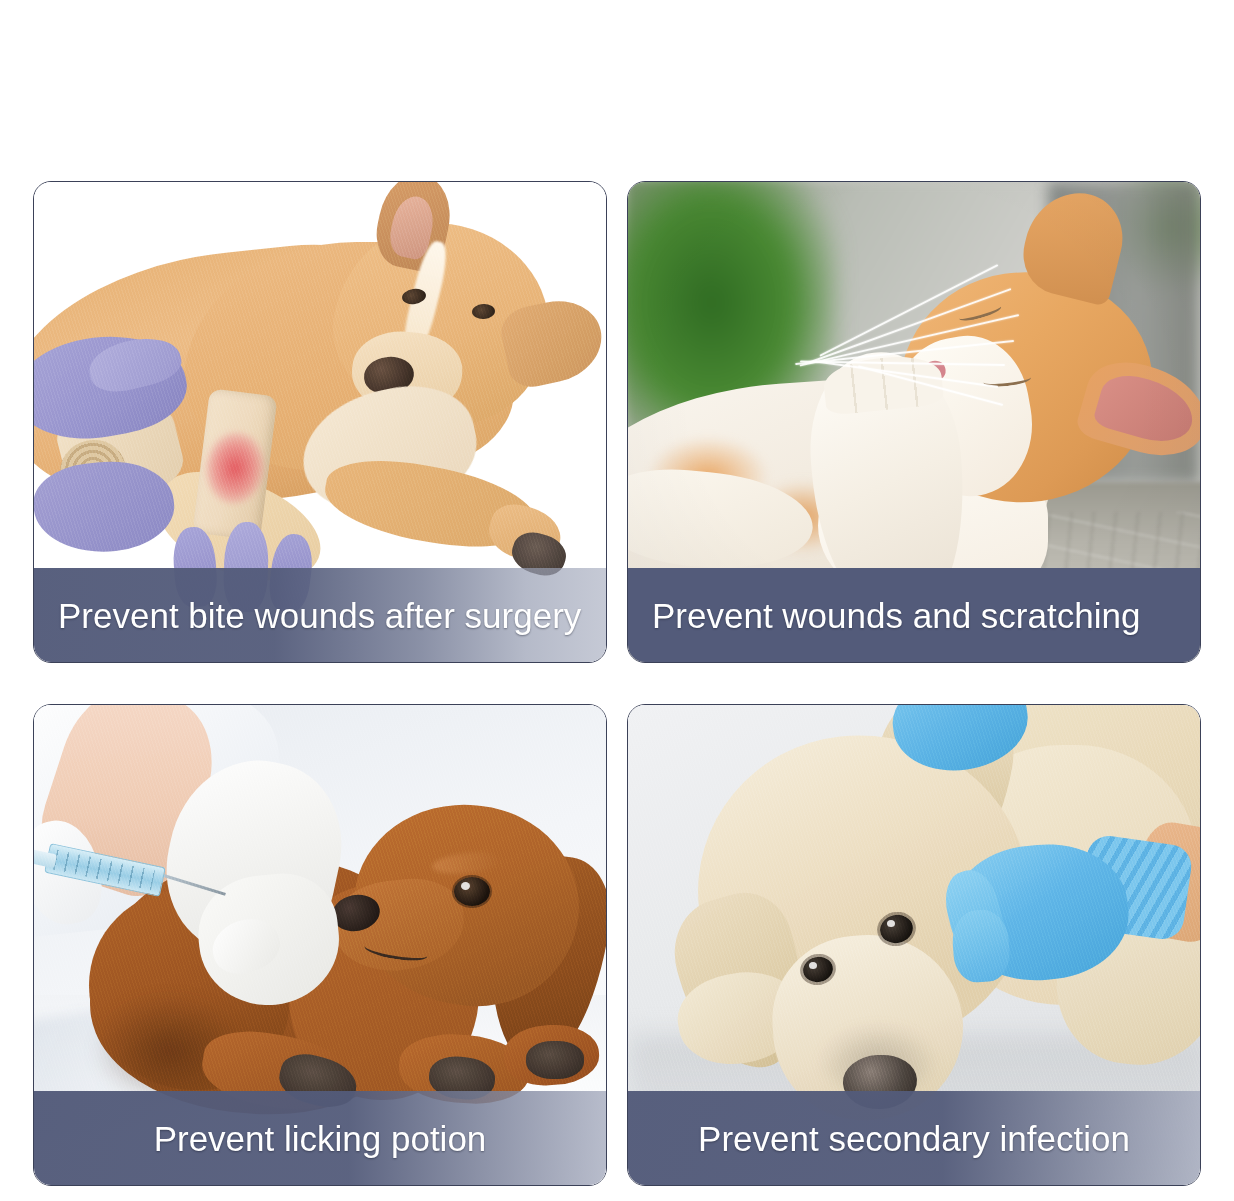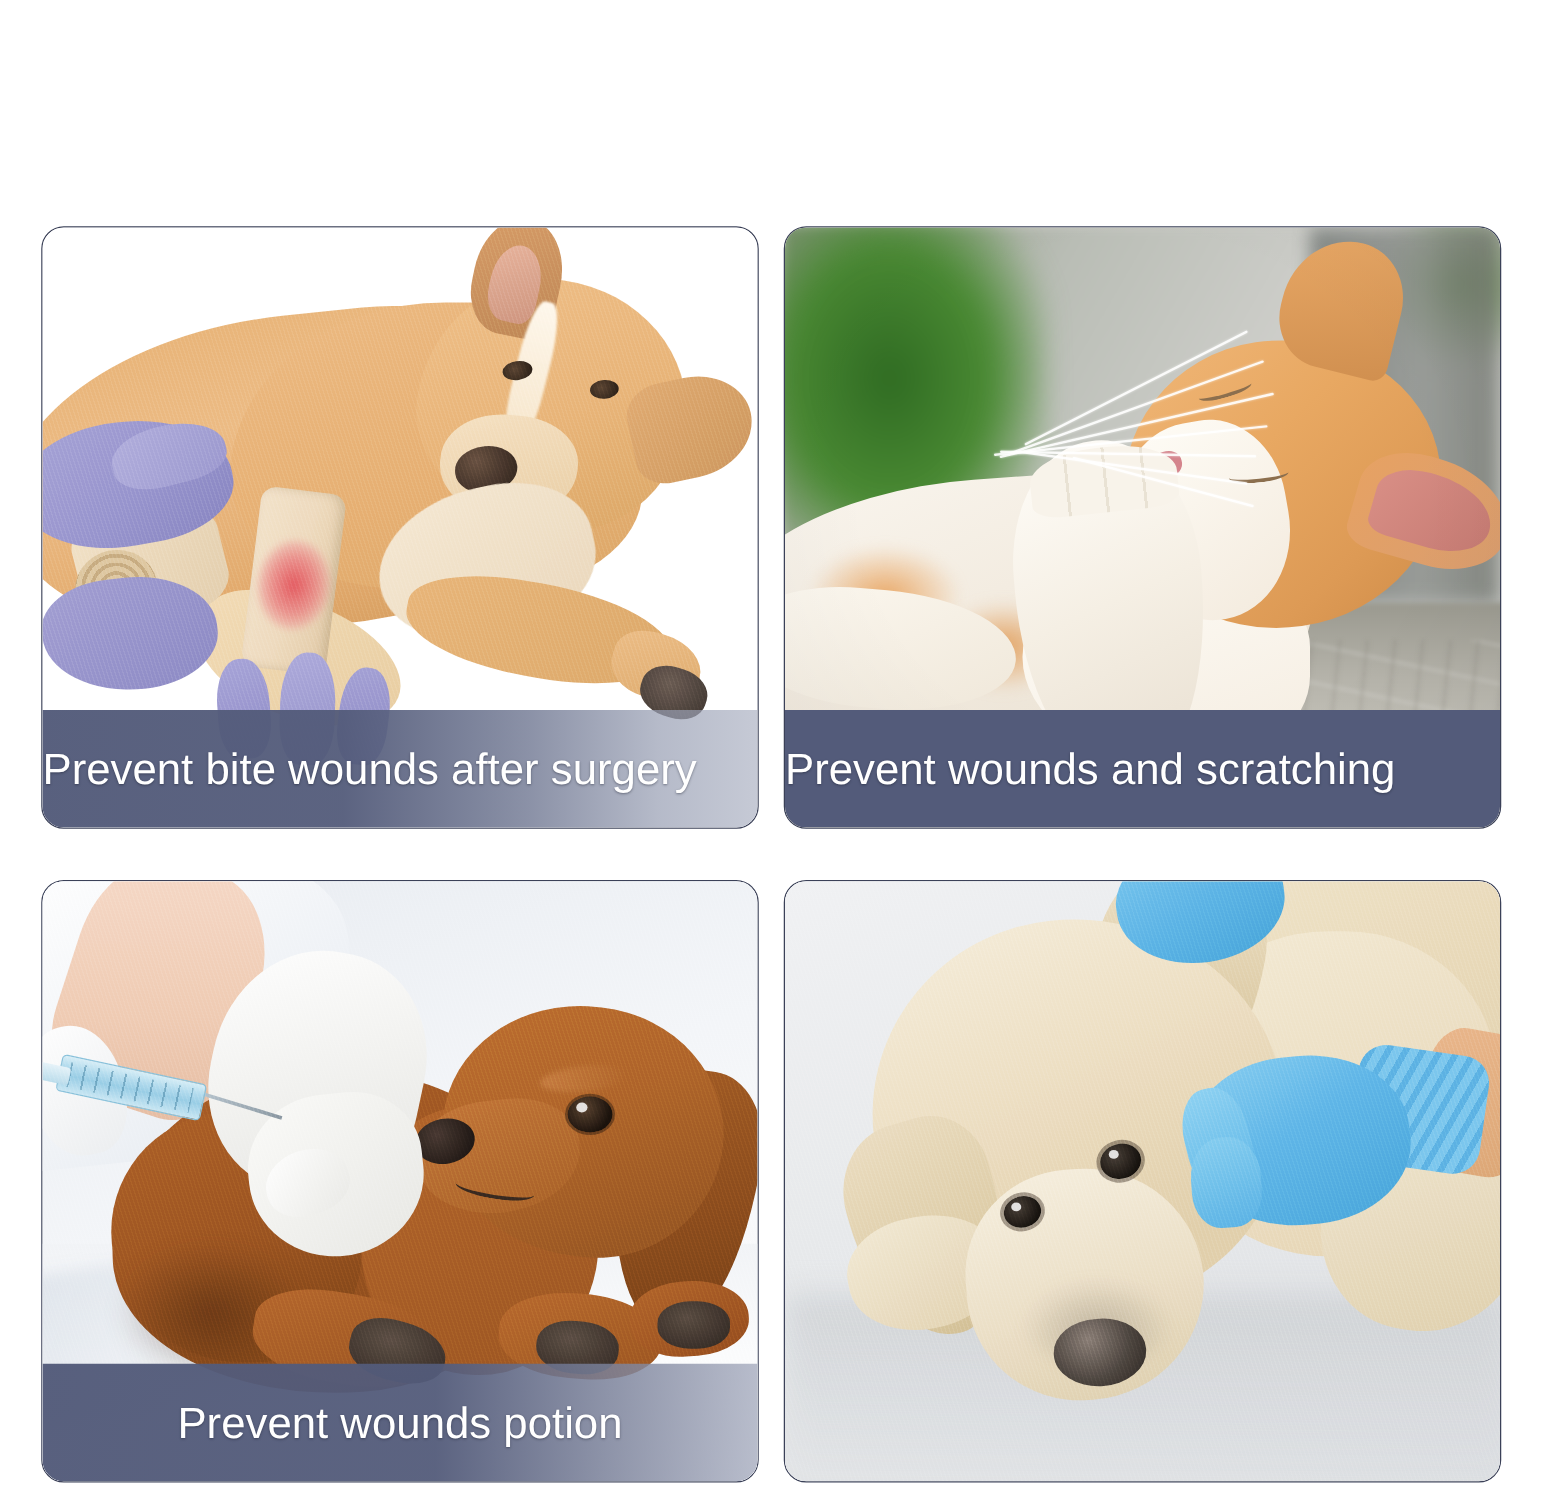--- a/index.html
+++ b/index.html
@@ -106,21 +106,21 @@
   .caption-text {
     position: relative;
     z-index: 2;
     color: #ffffff;
     font-size: 35px;
     line-height: 1;
     white-space: nowrap;
     text-shadow: 0 1px 2px rgba(20,24,40,0.45);
     width: 100%;
   }
-  .caption-text.left { text-align: left; }
+  .caption-text.left { padding-left: 24px; text-align: left; }
   .caption-text.center { text-align: center; }
 
   
   .p1 { background: #ffffff; }
   .p1 .dog-body {
     position: absolute;
     left: -30px; top: 70px;
     width: 470px; height: 250px;
     background: linear-gradient(170deg, #e8b579 0%, #edbe88 35%, #e3ad71 75%, #d79f62 100%);
     border-radius: 55% 40% 50% 45% / 60% 55% 45% 50%;
@@ -974,21 +974,21 @@
         <div class="paw3a"></div>
           <div class="claw3a"></div>
         <div class="paw3b"></div>
           <div class="claw3b"></div>
         <div class="paw3c"></div>
           <div class="claw3c"></div>
         <div class="fur-noise"></div>
       </div>
       <div class="caption fade-soft">
         <div class="caption-bg"></div>
-        <div class="caption-text center">Prevent wounds potion</div>
+        <div class="caption-text center">Prevent licking potion</div>
       </div>
     </div>
 
     <div class="card">
       <div class="photo p4">
         <div class="bg"></div>
         <div class="table-shadow"></div>
         <div class="dog4-body"></div>
         <div class="dog4-shoulder"></div>
         <div class="dog4-leg-r"></div>
@@ -1004,16 +1004,20 @@
         <div class="dog4-eye-r"></div>
           <div class="dog4-eye-hl h2"></div>
         <div class="glove-b1"></div>
         <div class="forearm"></div>
         <div class="glove-cuff"></div>
         <div class="glove-b2"></div>
         <div class="finger-b1"></div>
         <div class="finger-b2"></div>
         <div class="fur-noise"></div>
       </div>
+      <div class="caption fade-soft">
+        <div class="caption-bg"></div>
+        <div class="caption-text center">Prevent secondary infection</div>
+      </div>
     </div>
 
   </div>
 </div>
 
 </body></html>

